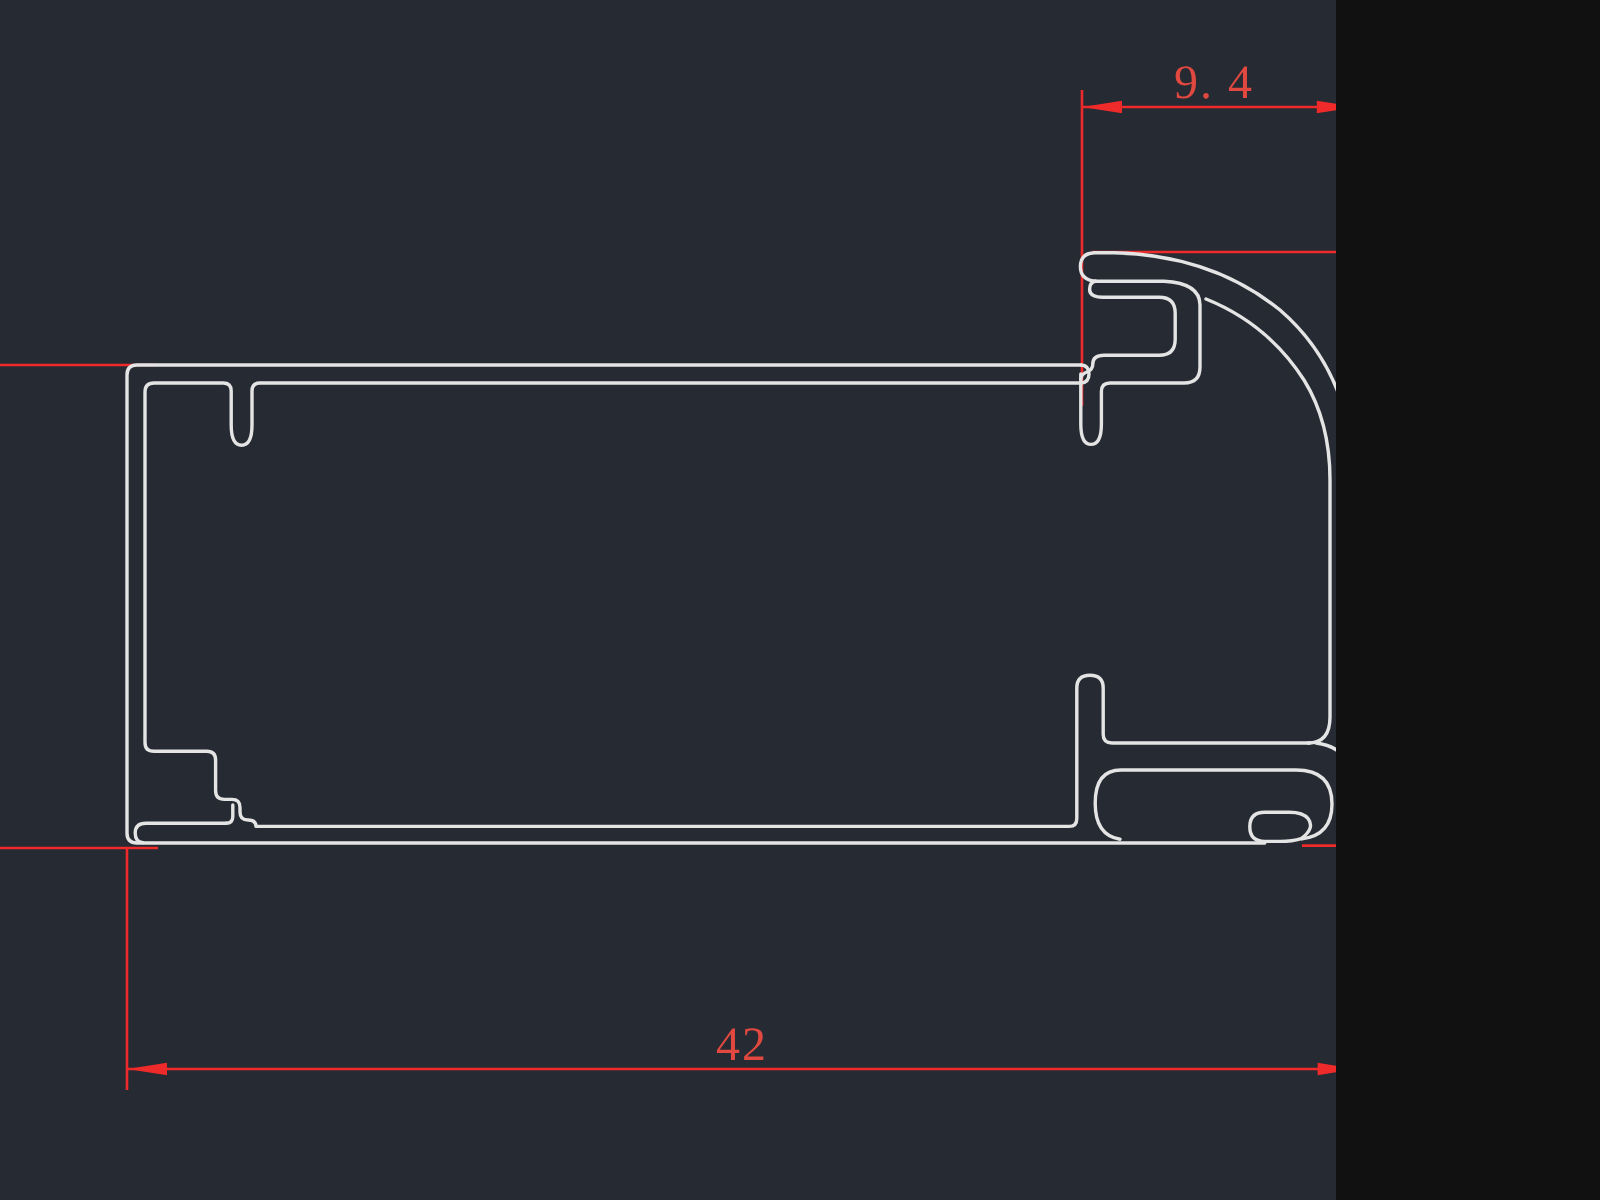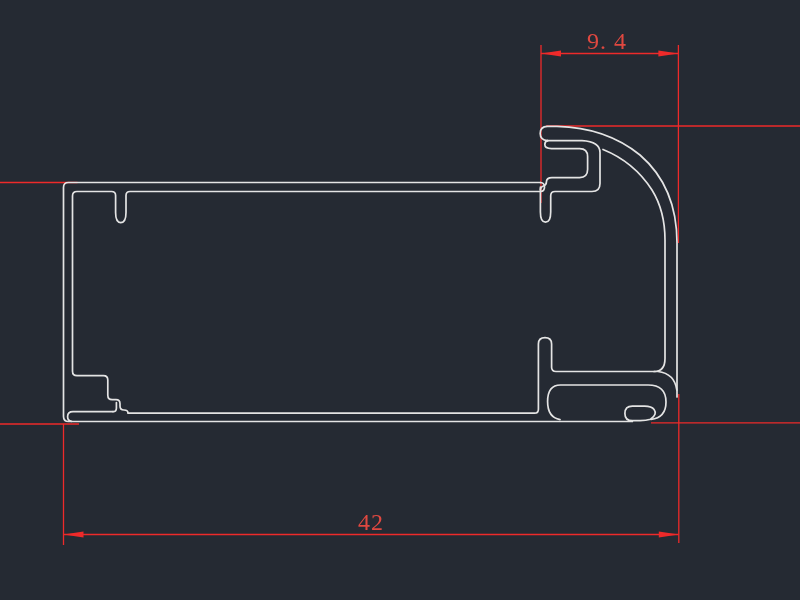--- a/index.html
+++ b/index.html
@@ -1,18 +1,18 @@
 <!DOCTYPE html>
 <html><head>
 <meta charset="utf-8">
 <style>
   html,body{margin:0;padding:0;background:#111;}
   #viewport{
     position:relative;
-    width:800px;height:600px;
+    width:668px;height:600px;
     overflow:hidden;
     font-family:"Liberation Serif", serif;
   }
   #cad-svg{display:block;width:800px;height:600px;}
   text.dim-label{
     font-family:"Liberation Serif", serif;
     letter-spacing:1px;
   }
 </style>
 </head>

